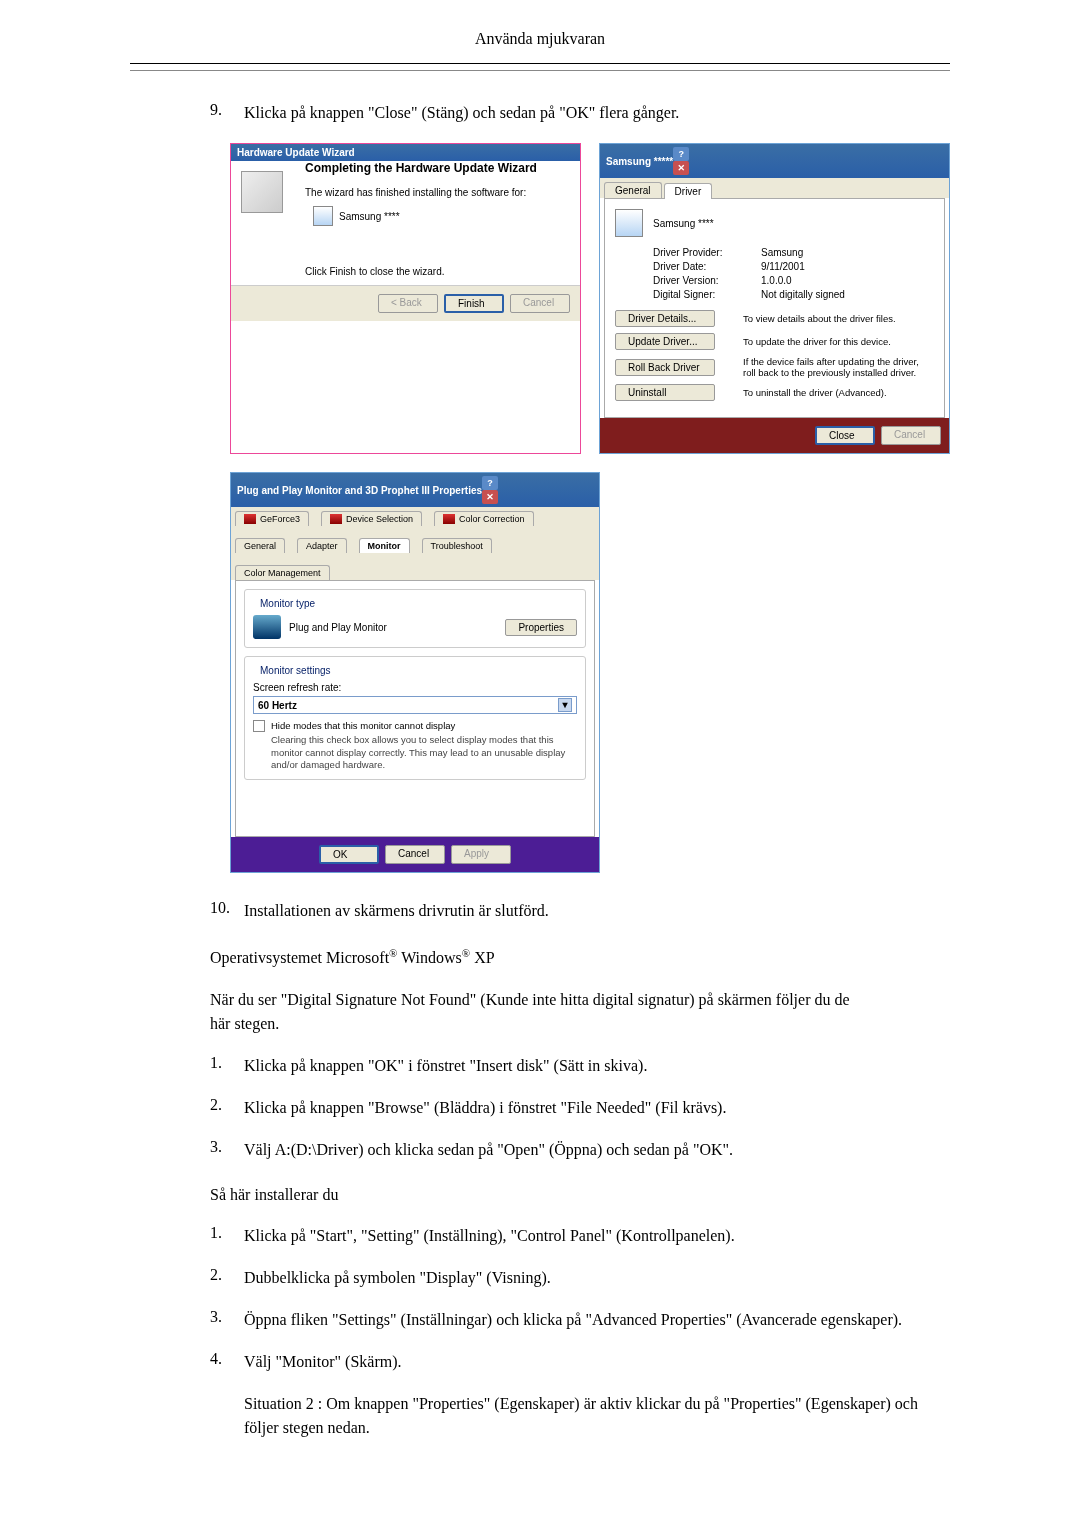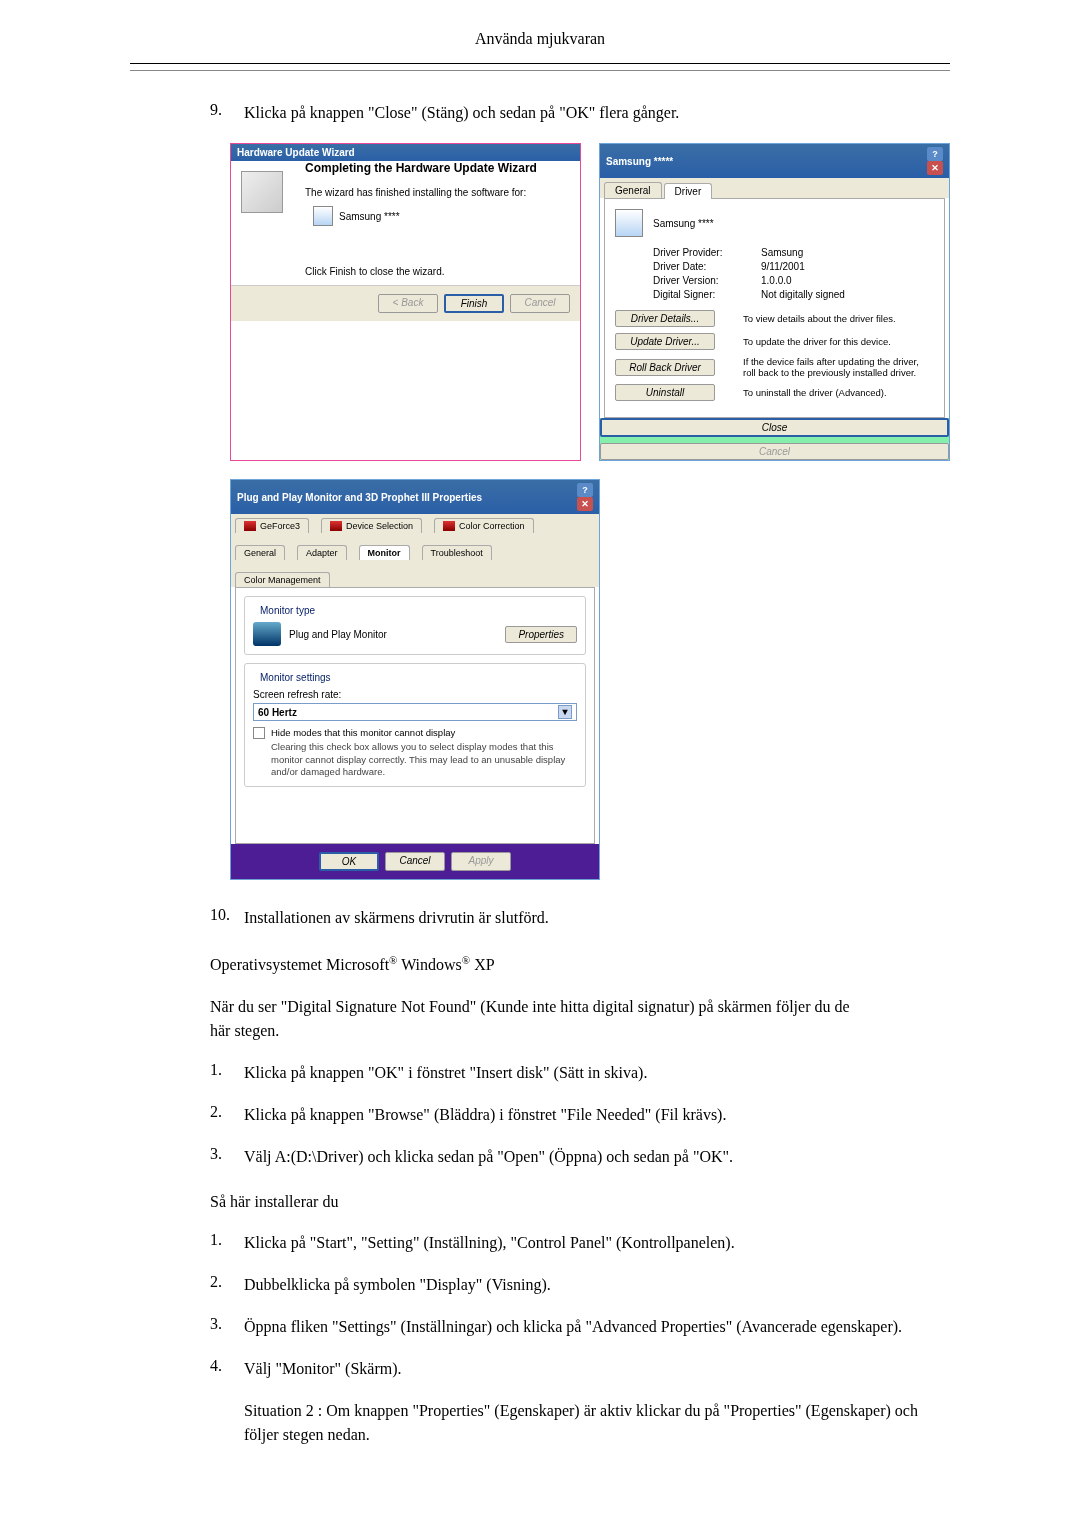--- a/index.html
+++ b/index.html
@@ -21,36 +21,36 @@
     .tbtn.close { background: #c75050; color: #fff; }
     .wiz-body { display: flex; padding: 0; }
     .wiz-side { width: 62px; background: #fff; display: flex; justify-content: center; padding-top: 10px; }
     .wiz-side .chip { width: 42px; height: 42px; border: 1px solid #999; background: linear-gradient(135deg,#eee,#ccc); }
     .wiz-main { flex: 1; padding: 0 12px; background: #fff; }
     .wiz-main h3 { font-size: 12px; font-weight: bold; margin-bottom: 12px; }
     .wiz-main p { font-size: 10px; margin-bottom: 8px; }
     .wiz-item { display: flex; align-items: center; gap: 6px; margin-left: 8px; margin-bottom: 30px; }
     .wiz-item .icon { width: 20px; height: 20px; background: linear-gradient(#fff,#b7d5f4); border: 1px solid #888; }
     .wiz-footer { padding: 8px 10px; border-top: 1px solid #ccc; display: flex; justify-content: flex-end; gap: 6px; background: #ece9d8; }
-    .xpbtn { font-family: 'Tahoma', sans-serif; font-size: 10px; background: #ece9d8; border: 1px solid #999; border-radius: 2px; padding: 2px 12px; min-width: 60px; text-align: center; font-style: italic; }
+    .xpbtn { font-family: 'Tahoma', sans-serif; font-size: 10px; background: #ece9d8; border: 1px solid #999; border-radius: 2px; padding: 2px 12px; min-width: 60px; text-align: left; }
     .xpbtn.disabled { color: #999; }
     .xpbtn.active { border: 2px solid #2a5fa8; }
     .win2 { width: 370px; border: 1px solid #6da3d6; font-family: 'Tahoma', sans-serif; font-size: 10px; }
-    .tb2 { background: linear-gradient(#3a6ea5,#2a5fa8); color: #fff; padding: 3px 6px; display: flex; justify-content: space-between; align-items: center; font-weight: bold; }
+    .tb2 { background: linear-gradient(#3a6ea5,#2a5fa8); color: #fff; padding: 3px 6px; display: flex; justify-content: flex-start; align-items: center; font-weight: bold; }
     .tabs { display: flex; background: #ece9d8; padding-top: 4px; padding-left: 4px; }
     .tab { padding: 2px 10px; border: 1px solid #aaa; border-bottom: none; background: #ece9d8; border-radius: 3px 3px 0 0; margin-right: 2px; }
     .tab.sel { background: #fff; position: relative; top: 1px; }
     .tabpane { background: #fff; border: 1px solid #aaa; margin: 0 4px; padding: 10px; }
     .drvrow { display: flex; align-items: center; gap: 10px; margin-bottom: 10px; }
     .drvrow .ic { width: 28px; height: 28px; background: linear-gradient(#fff,#b7d5f4); border: 1px solid #888; }
     .kv { display: grid; grid-template-columns: 100px 1fr; gap: 3px 8px; margin-left: 38px; font-size: 10px; margin-bottom: 10px; }
     .btnrow { display: flex; align-items: center; gap: 28px; margin: 6px 0; }
     .btnrow .xpbtn { min-width: 100px; }
     .btnrow .desc { font-size: 9.5px; flex: 1; }
-    .win2-footer { padding: 0; display: flex; justify-content: flex-end; gap: 6px; background: #86efac; flex-direction: column; }
+    .win2-footer { padding: 8px; display: flex; justify-content: flex-end; gap: 6px; background: #7f1d1d; }
     .win3 { width: 370px; border: 1px solid #6da3d6; font-family: 'Tahoma', sans-serif; font-size: 10px; margin-left: 100px; margin-top: 18px; }
     .tabs3 { display: flex; flex-wrap: wrap; background: #ece9d8; padding: 4px 4px 0; gap: 12px; }
     .tab3 { padding: 2px 8px; border: 1px solid #aaa; border-bottom: none; background: #ece9d8; border-radius: 3px 3px 0 0; display: flex; align-items: center; gap: 4px; font-size: 9px; }
     .tab3 .ticon { width: 12px; height: 10px; background: linear-gradient(#d33,#800); }
     .tab3.sel { background: #fff; font-weight: bold; }
     .pane3 { background: #fff; border: 1px solid #aaa; margin: 0 4px; padding: 8px; }
     .grp { border: 1px solid #ccc; border-radius: 3px; padding: 8px; margin-bottom: 8px; }
     .grplabel { color: #0a246a; font-size: 10px; margin: -14px 0 6px 4px; background: #fff; display: inline-block; padding: 0 3px; }
     .monrow { display: flex; align-items: center; gap: 8px; }
     .monrow .mic { width: 28px; height: 24px; background: linear-gradient(#6ac,#036); border-radius: 3px; }

